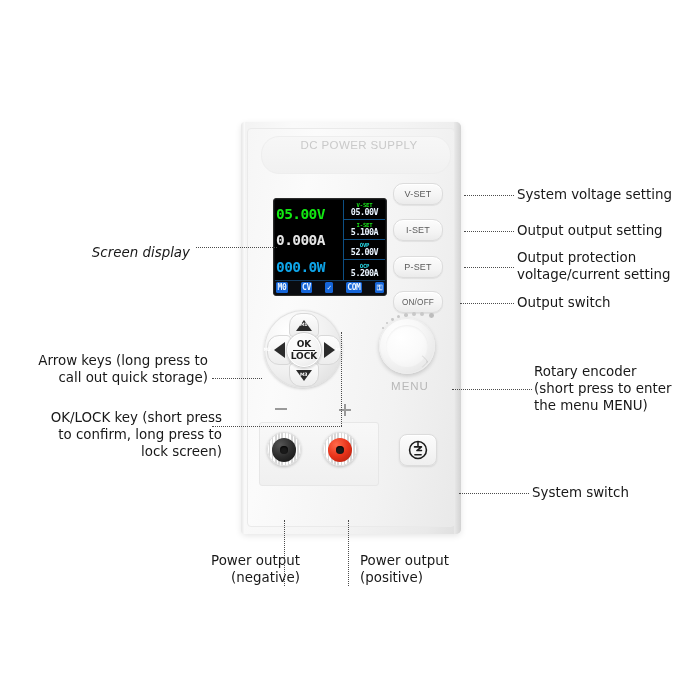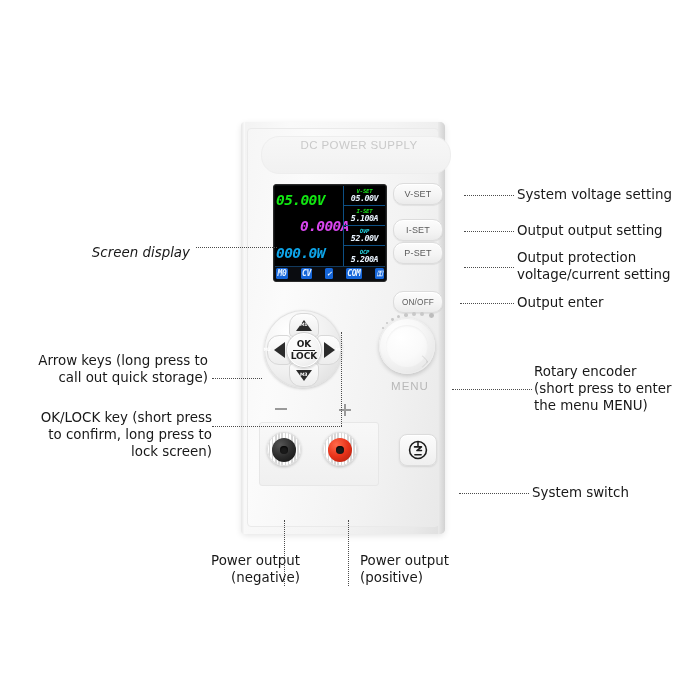--- a/index.html
+++ b/index.html
@@ -14,21 +14,21 @@
     overflow: hidden;
     font-family: "DejaVu Sans", sans-serif;
     color: #1a1a1a;
   }
 
   
   #device {
     position: absolute;
     left: 241px;
     top: 122px;
-    width: 204px;
+    width: 220px;
     height: 412px;
     background: linear-gradient(100deg, #f2f2f2 0%, #fafafa 18%, #f4f4f4 55%, #e9e9e9 88%, #dedede 100%);
     border-radius: 5px;
     box-shadow: 0 2px 6px rgba(0,0,0,0.10);
   }
   
   #faceplate {
     position: absolute;
     left: 6px;
     top: 6px;
@@ -74,29 +74,28 @@
     font-size: 11.5px;
     letter-spacing: 0.4px;
     font-family: "Liberation Sans", sans-serif;
   }
   #header-text .l2 { letter-spacing: 0.2px; }
 
   
   #lcd-bezel {
     position: absolute;
     left: 32px;
-    top: 62px;
+    top: 76px;
     width: 112px;
     height: 96px;
     background: #111417;
     border-radius: 3px;
     border: 1px solid #2b2b2b;
     box-shadow: inset 0 0 3px rgba(0,0,0,0.8);
     overflow: hidden;
-    font-style: italic;
   }
   #lcd {
     position: absolute;
     left: 1px; top: 1px;
     width: 110px; height: 94px;
     background: #000000;
     display: flex;
     flex-direction: column;
   }
   #lcd-main {
@@ -115,21 +114,21 @@
   }
   .big-read {
     font-family: "DejaVu Sans Mono", monospace;
     font-size: 14.5px;
     font-weight: bold;
     letter-spacing: -0.6px;
     line-height: 16px;
     white-space: nowrap;
   }
   #read-v { color: #12e812; }
-  #read-a { color: #d946ef; padding-left: 24px; }
+  #read-a { color: #e5e5e5; }
   #read-w { color: #0ea5e9; }
 
   #lcd-right {
     flex: 1 1 auto;
     border-left: 1px solid #0d4f84;
     display: flex;
     flex-direction: column;
   }
   .set-cell {
     flex: 1 1 25%;
@@ -197,21 +196,21 @@
     display: flex;
     align-items: center;
     justify-content: center;
     font-family: "Liberation Sans", sans-serif;
     font-size: 9px;
     color: #5a5a5a;
     letter-spacing: 0.2px;
   }
   #btn-vset  { left: 152px; top: 61px; }
   #btn-iset  { left: 152px; top: 97px; }
-  #btn-pset  { left: 152px; top: 120px; }
+  #btn-pset  { left: 152px; top: 134px; }
   #btn-onoff { left: 152px; top: 169px; font-size: 8.2px; }
 
   
   #dpad {
     position: absolute;
     left: 23px;
     top: 188px;
     width: 78px;
     height: 78px;
     border-radius: 50%;
@@ -571,37 +570,37 @@
 
 </div>
 
 <div class="ann leftside" style="left:60px; top:244px; width:130px;font-style:italic;">Screen display</div>
 <div class="leader-h" style="left:196px; top:247px; width:81px;"></div>
 
 <div class="ann leftside" style="left:18px; top:352px; width:190px;">Arrow keys (long press to
 call out quick storage)</div>
 <div class="leader-h" style="left:212px; top:378px; width:50px;"></div>
 
-<div class="ann leftside" style="left:18px; top:409px; width:194px;">OK/LOCK key (short press
+<div class="ann leftside" style="left:28px; top:409px; width:194px;">OK/LOCK key (short press
 to confirm, long press to
 lock screen)</div>
 <div class="leader-h" style="left:212px; top:426px; width:130px;"></div>
 <div class="leader-v" style="left:341px; top:332px; height:94px;"></div>
 
 <div class="ann right" style="left:517px; top:186px; width:180px;">System voltage setting</div>
 <div class="leader-h" style="left:464px; top:195px; width:50px;"></div>
 
 <div class="ann right" style="left:517px; top:222px; width:180px;">Output output setting</div>
 <div class="leader-h" style="left:464px; top:231px; width:50px;"></div>
 
 <div class="ann right" style="left:517px; top:249px; width:182px;">Output protection
 voltage/current setting</div>
 <div class="leader-h" style="left:464px; top:267px; width:50px;"></div>
 
-<div class="ann right" style="left:517px; top:294px; width:180px;">Output enter</div>
+<div class="ann right" style="left:517px; top:294px; width:180px;">Output switch</div>
 <div class="leader-h" style="left:460px; top:303px; width:54px;"></div>
 
 <div class="ann right" style="left:534px; top:363px; width:168px;">Rotary encoder
 (short press to enter
 the menu MENU)</div>
 <div class="leader-h" style="left:452px; top:389px; width:80px;"></div>
 
 <div class="ann right" style="left:532px; top:484px; width:170px;">System switch</div>
 <div class="leader-h" style="left:459px; top:493px; width:70px;"></div>
 

